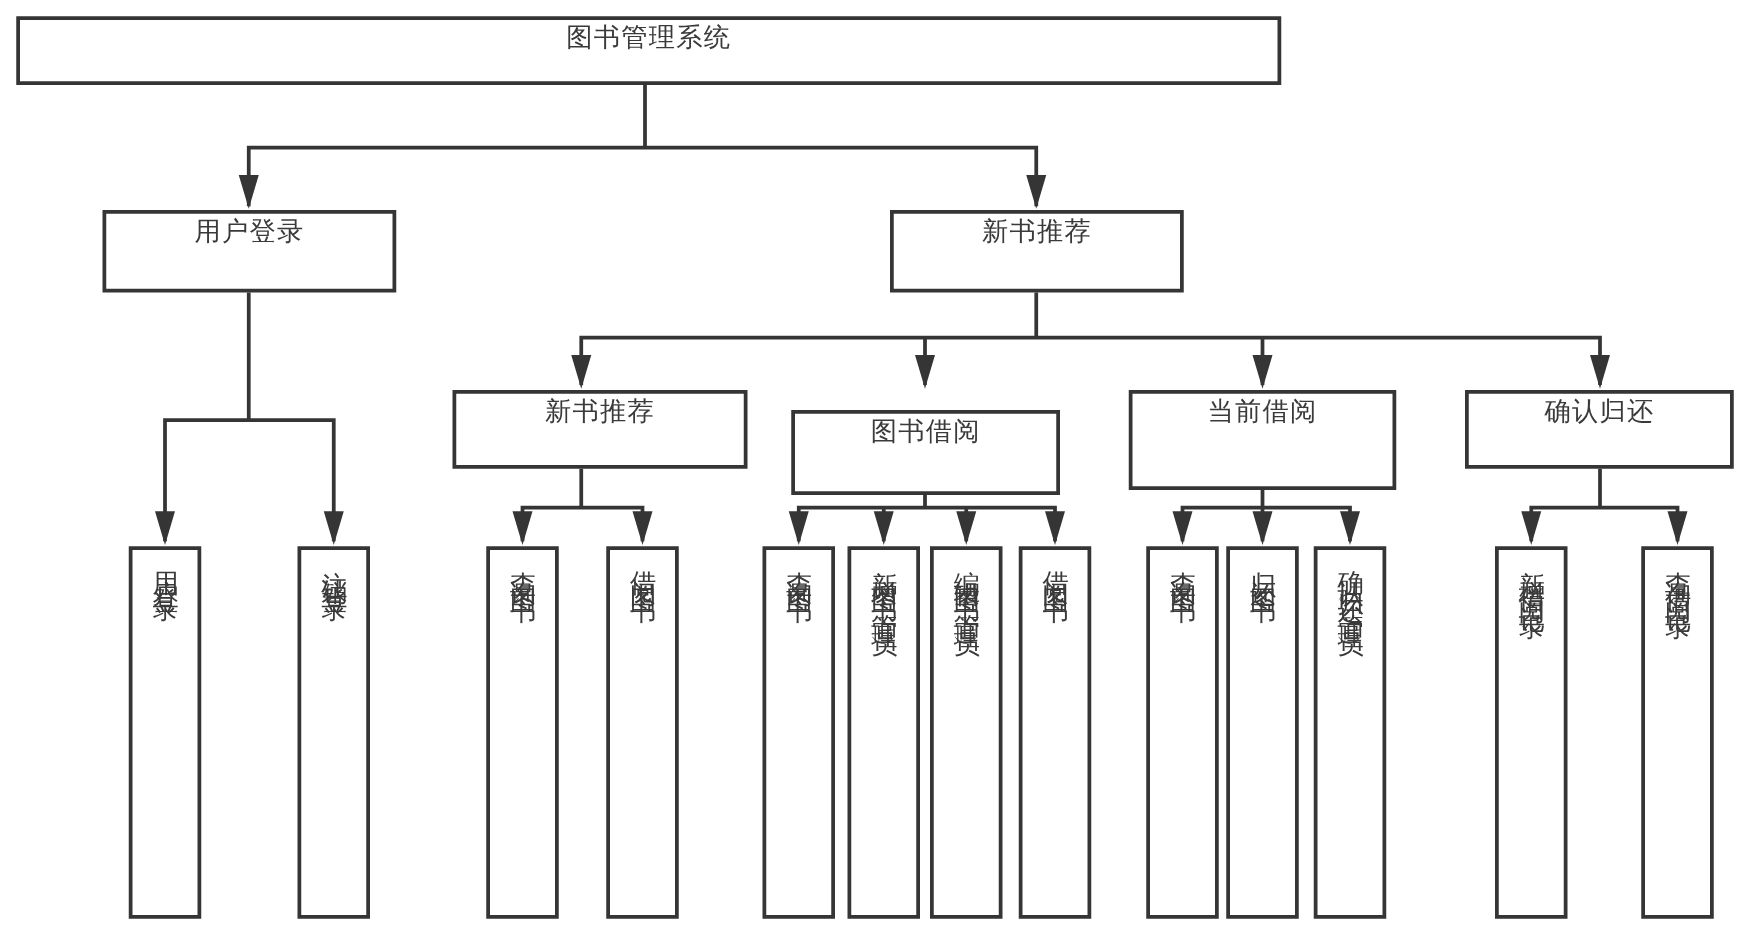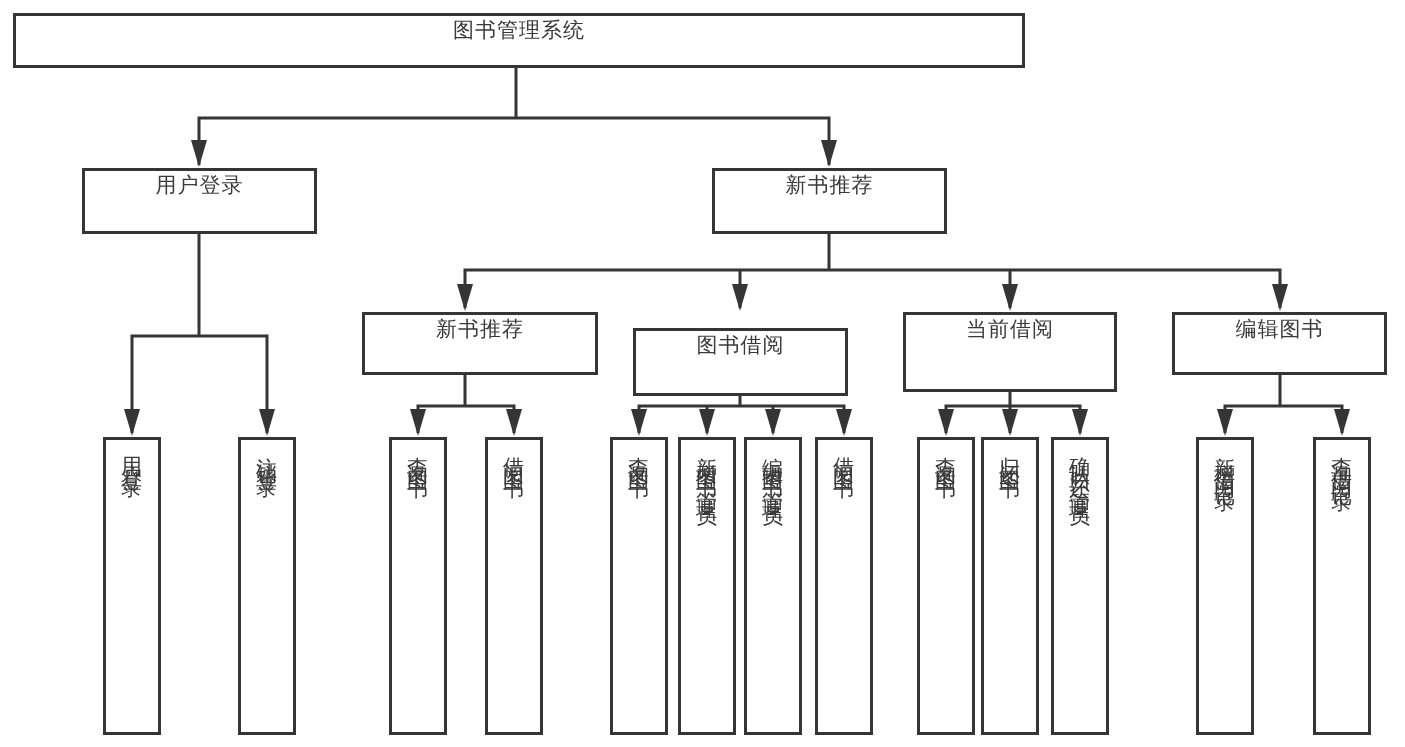--- a/index.html
+++ b/index.html
@@ -145,21 +145,21 @@
   <div class="box n-l2a">
     <span class="lbl">新书推荐</span>
   </div>
   <div class="box n-l2b">
     <span class="lbl">图书借阅</span>
   </div>
   <div class="box n-l2c">
     <span class="lbl">当前借阅</span>
   </div>
   <div class="box n-l2d">
-    <span class="lbl">编辑图书</span>
+    <span class="lbl">确认归还</span>
   </div>
 
   <div class="box leaf lf0">
     <span class="lbl">用户登录</span>
   </div>
   <div class="box leaf lf1">
     <span class="lbl">注销登录</span>
   </div>
   <div class="box leaf lf2">
     <span class="lbl">查询图书</span>

